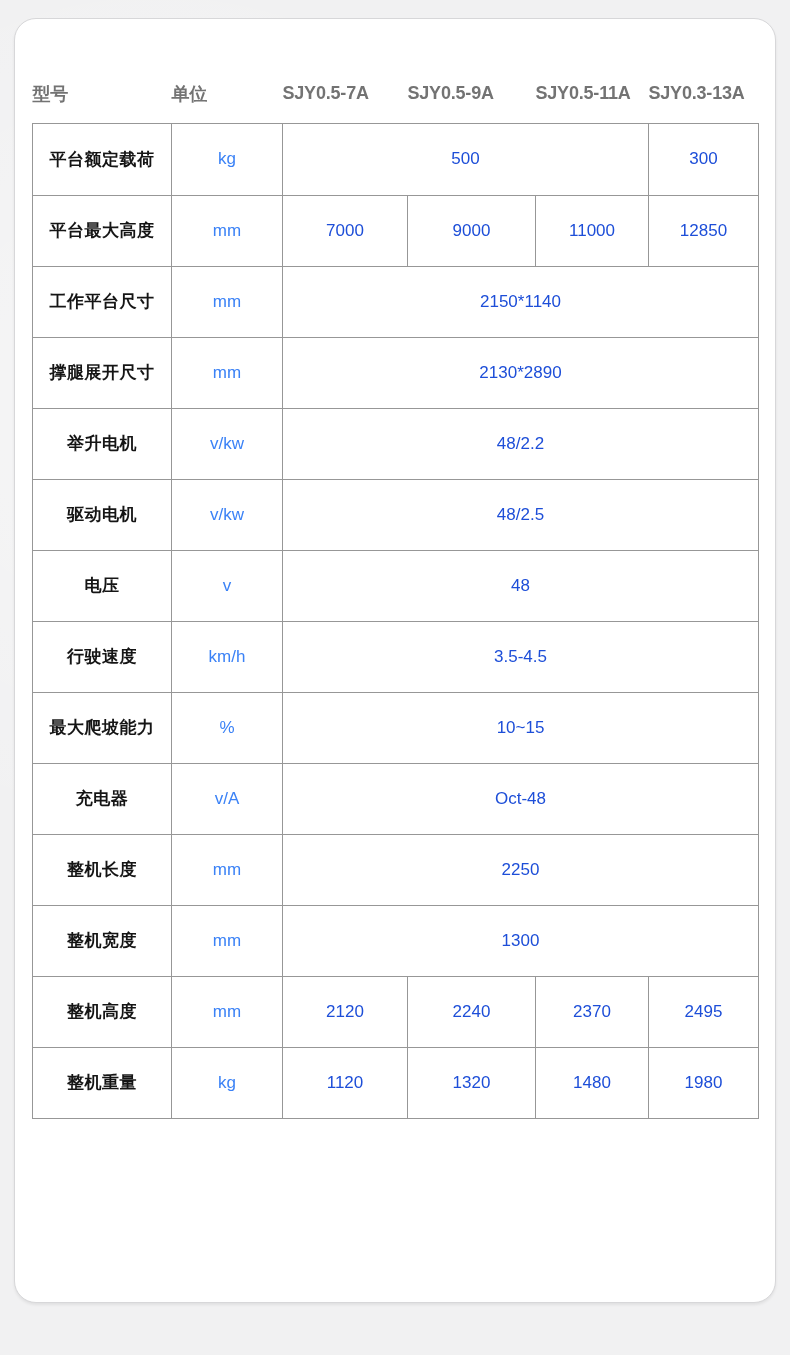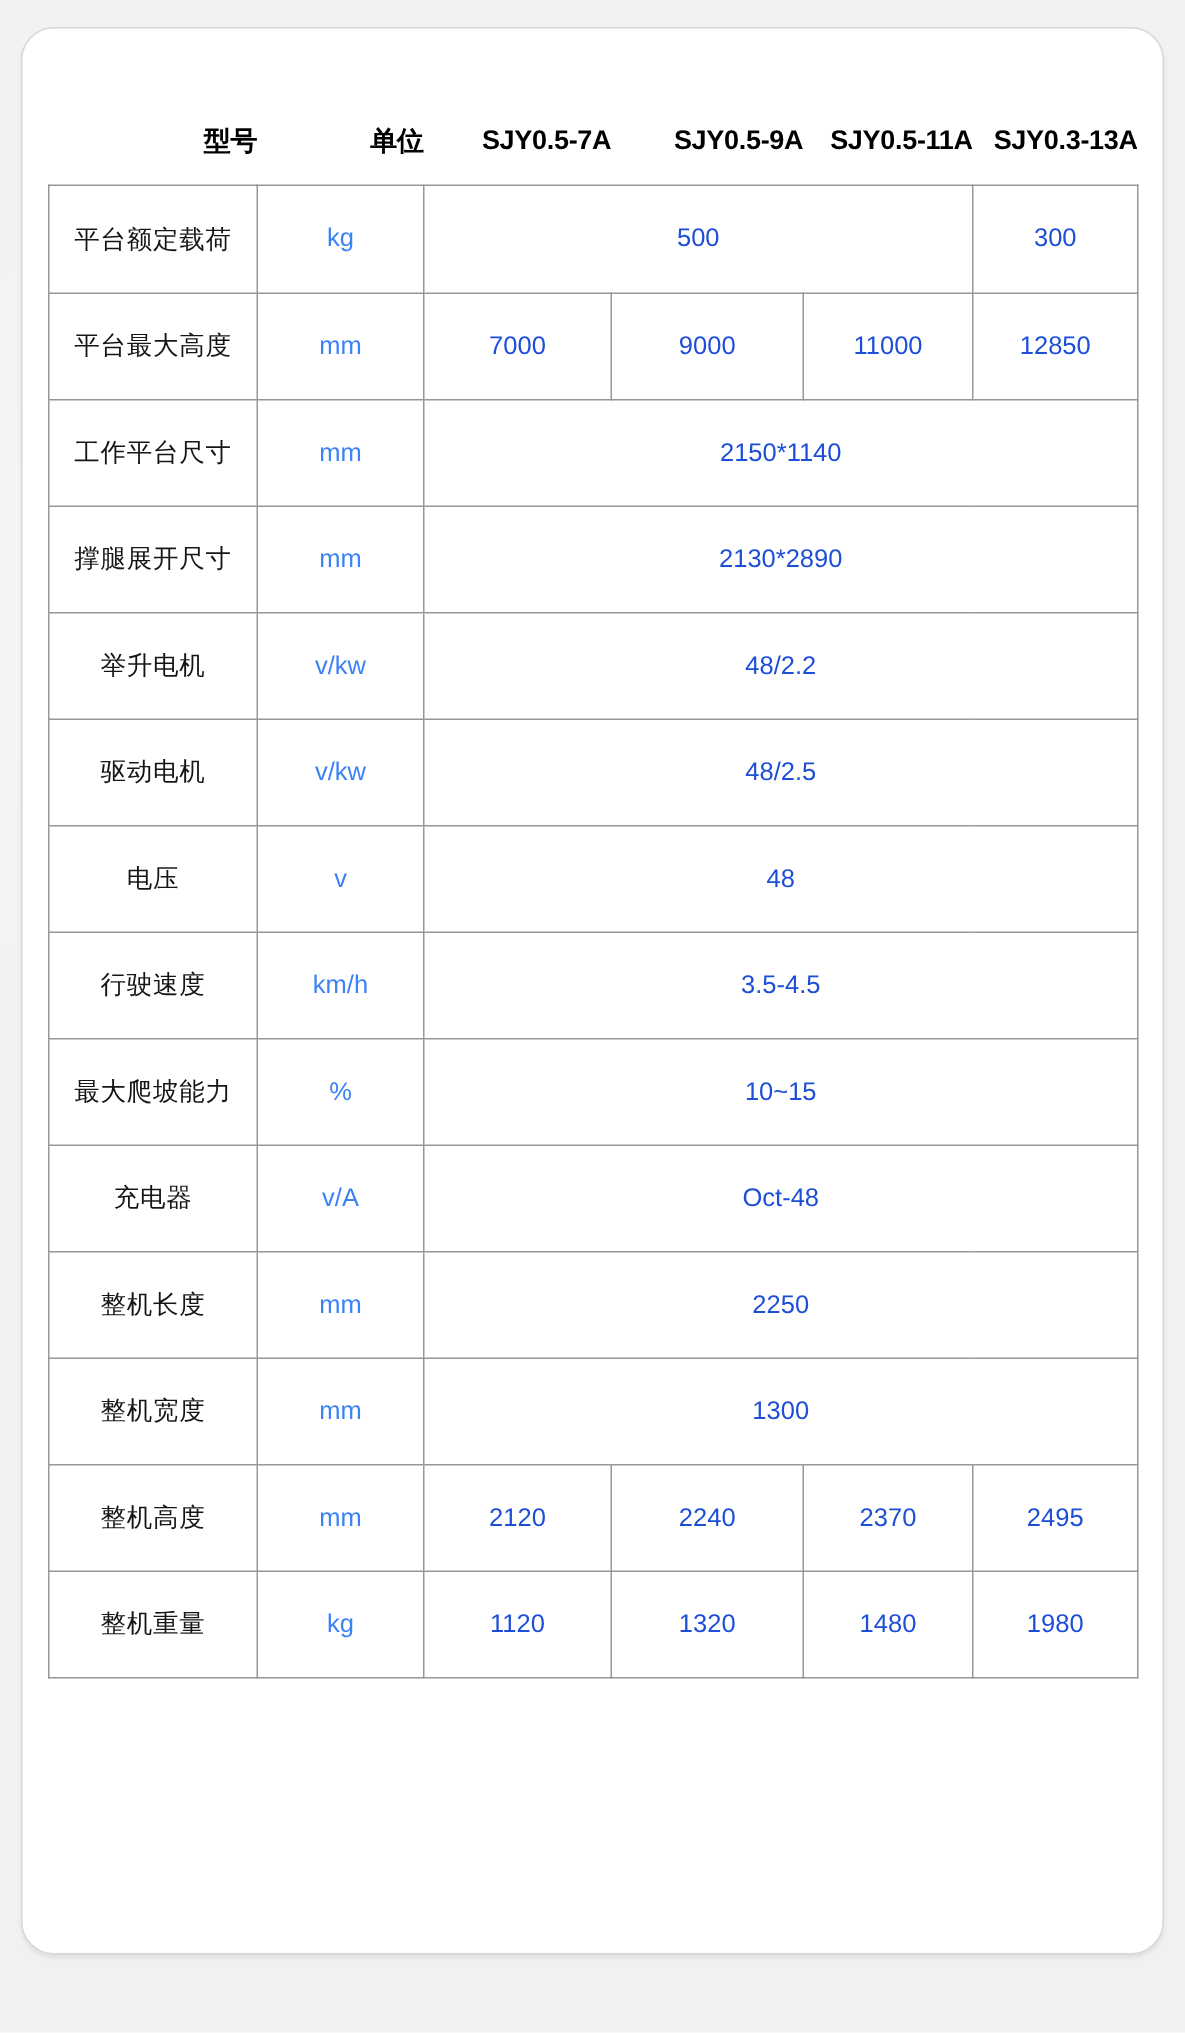--- a/index.html
+++ b/index.html
@@ -38,40 +38,40 @@
   col.c-unit  { width: 111px; }
   col.c-m1    { width: 125px; }
   col.c-m2    { width: 128px; }
   col.c-m3    { width: 113px; }
   col.c-m4    { width: 110px; }
   thead th {
     height: 58px;
     border: none;
     font-size: 18px;
     font-weight: 600;
-    color: #000000;
-    text-align: right;
+    color: #737373;
+    text-align: left;
     vertical-align: middle;
     white-space: nowrap;
     letter-spacing: -0.2px;
   }
   tbody td {
     border: 1px solid #979797;
     height: 71px;
     text-align: center;
     vertical-align: middle;
     font-size: 17px;
     font-weight: 400;
     color: #6f6f6f;
     white-space: nowrap;
   }
   tbody tr:first-child td { height: 72px; }
   tbody td.label {
     font-size: 17px;
-    font-weight: 400;
+    font-weight: 700;
     color: #151515;
     letter-spacing: 0.5px;
   }
   tbody td.unit { color: #3b82f6; }
   tbody td.value { color: #1d4ed8; }
 </style>
 </head>
 <body>
 
 <div class="page">

